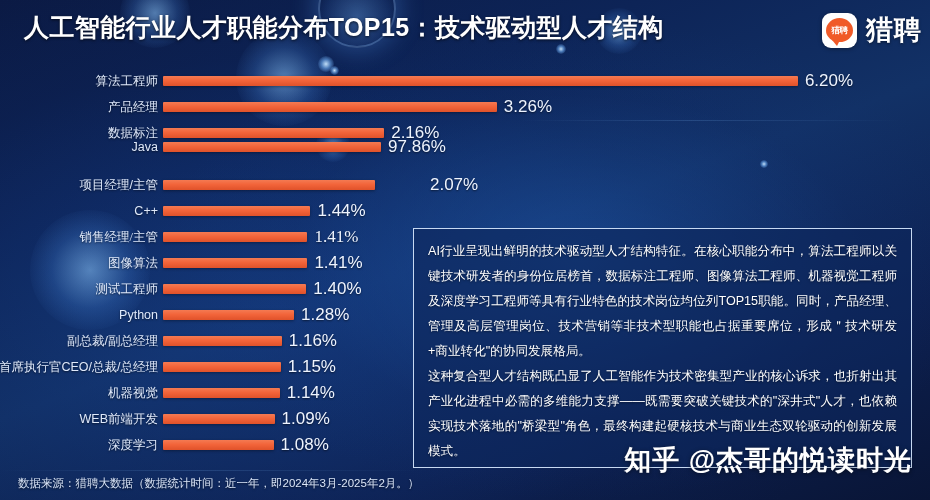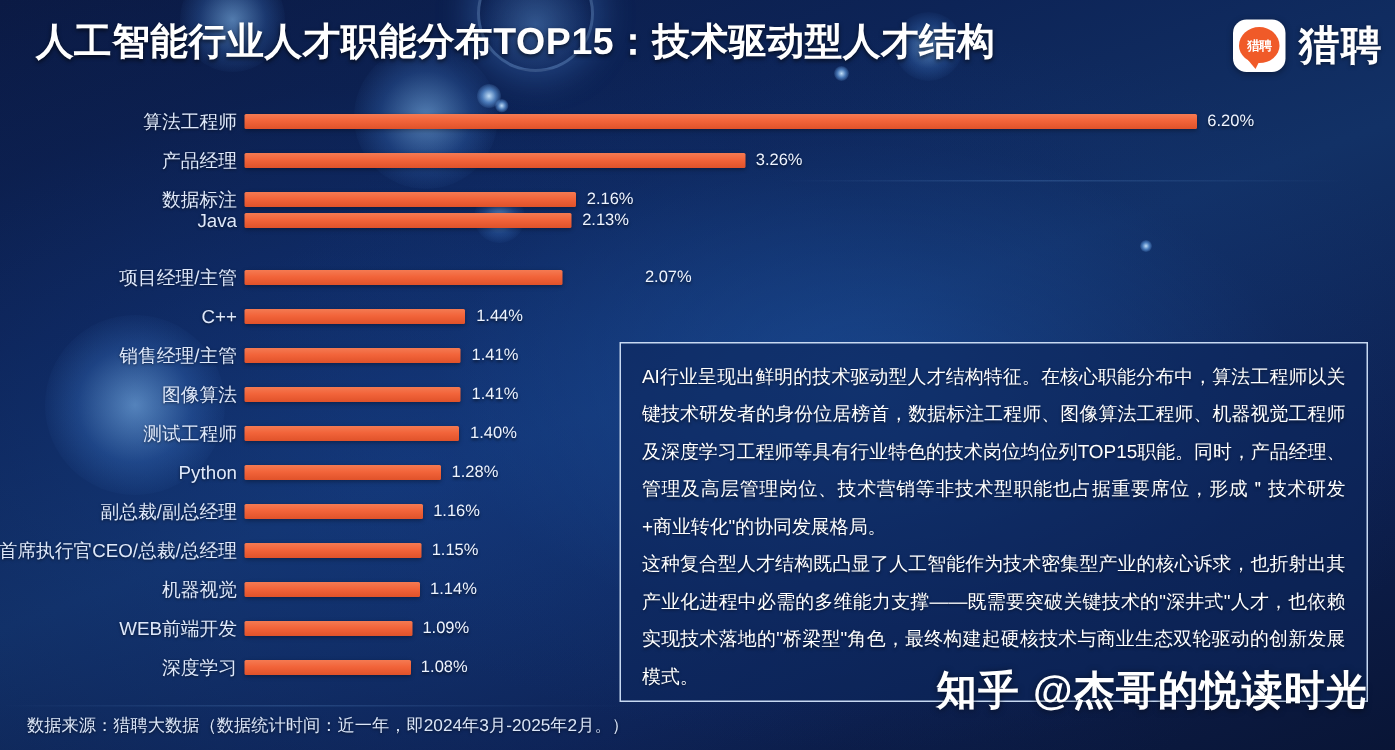--- a/index.html
+++ b/index.html
@@ -158,21 +158,21 @@
   }
   .bar-fill {
     height: 10px;
     background: linear-gradient(180deg, #f47a52 0%, #f2643a 45%, #e0522a 100%);
     border-radius: 1px;
     box-shadow: 0 1px 3px rgba(0,0,0,0.35);
   }
   .bar-value {
     position: absolute;
     top: 0;
-    font-size: 11px;
+    font-size: 17px;
     color: #eef4ff;
     line-height: 26px;
     white-space: nowrap;
     text-shadow: 0 1px 2px rgba(0,0,0,0.55);
   }
 
   
   #panel {
     position: absolute;
     left: 413px;
@@ -271,37 +271,37 @@
         <div class="bar-track" style="width: 221.184px;">
           <div class="bar-fill" style="width: 100%;"></div>
         </div>
         <div class="bar-value" style="left: 391.184px;">2.16%</div>
       </div>
       <div class="bar-row" style="top: 66px;">
         <div class="bar-label">Java</div>
         <div class="bar-track" style="width: 218.112px;">
           <div class="bar-fill" style="width: 100%;"></div>
         </div>
-        <div class="bar-value" style="left: 388.112px;">2.13%</div>
+        <div class="bar-value" style="left: 388.112px;">97.86%</div>
       </div>
       <div class="bar-row" style="top: 104px;">
         <div class="bar-label">项目经理/主管</div>
         <div class="bar-track" style="width: 211.968px;">
           <div class="bar-fill" style="width: 100%;"></div>
         </div>
         <div class="bar-value" style="left: 381.968px; margin-left: 48px;">2.07%</div>
       </div>
       <div class="bar-row" style="top: 130px;">
         <div class="bar-label">C++</div>
         <div class="bar-track" style="width: 147.456px;">
           <div class="bar-fill" style="width: 100%;"></div>
         </div>
         <div class="bar-value" style="left: 317.456px;">1.44%</div>
       </div>
-      <div class="bar-row" style="top: 156px;">
+      <div class="bar-row" style="top: 156px; font-family: Liberation Serif, serif;">
         <div class="bar-label">销售经理/主管</div>
         <div class="bar-track" style="width: 144.384px;">
           <div class="bar-fill" style="width: 100%;"></div>
         </div>
         <div class="bar-value" style="left: 314.384px;">1.41%</div>
       </div>
       <div class="bar-row" style="top: 182px;">
         <div class="bar-label">图像算法</div>
         <div class="bar-track" style="width: 144.384px;">
           <div class="bar-fill" style="width: 100%;"></div>

